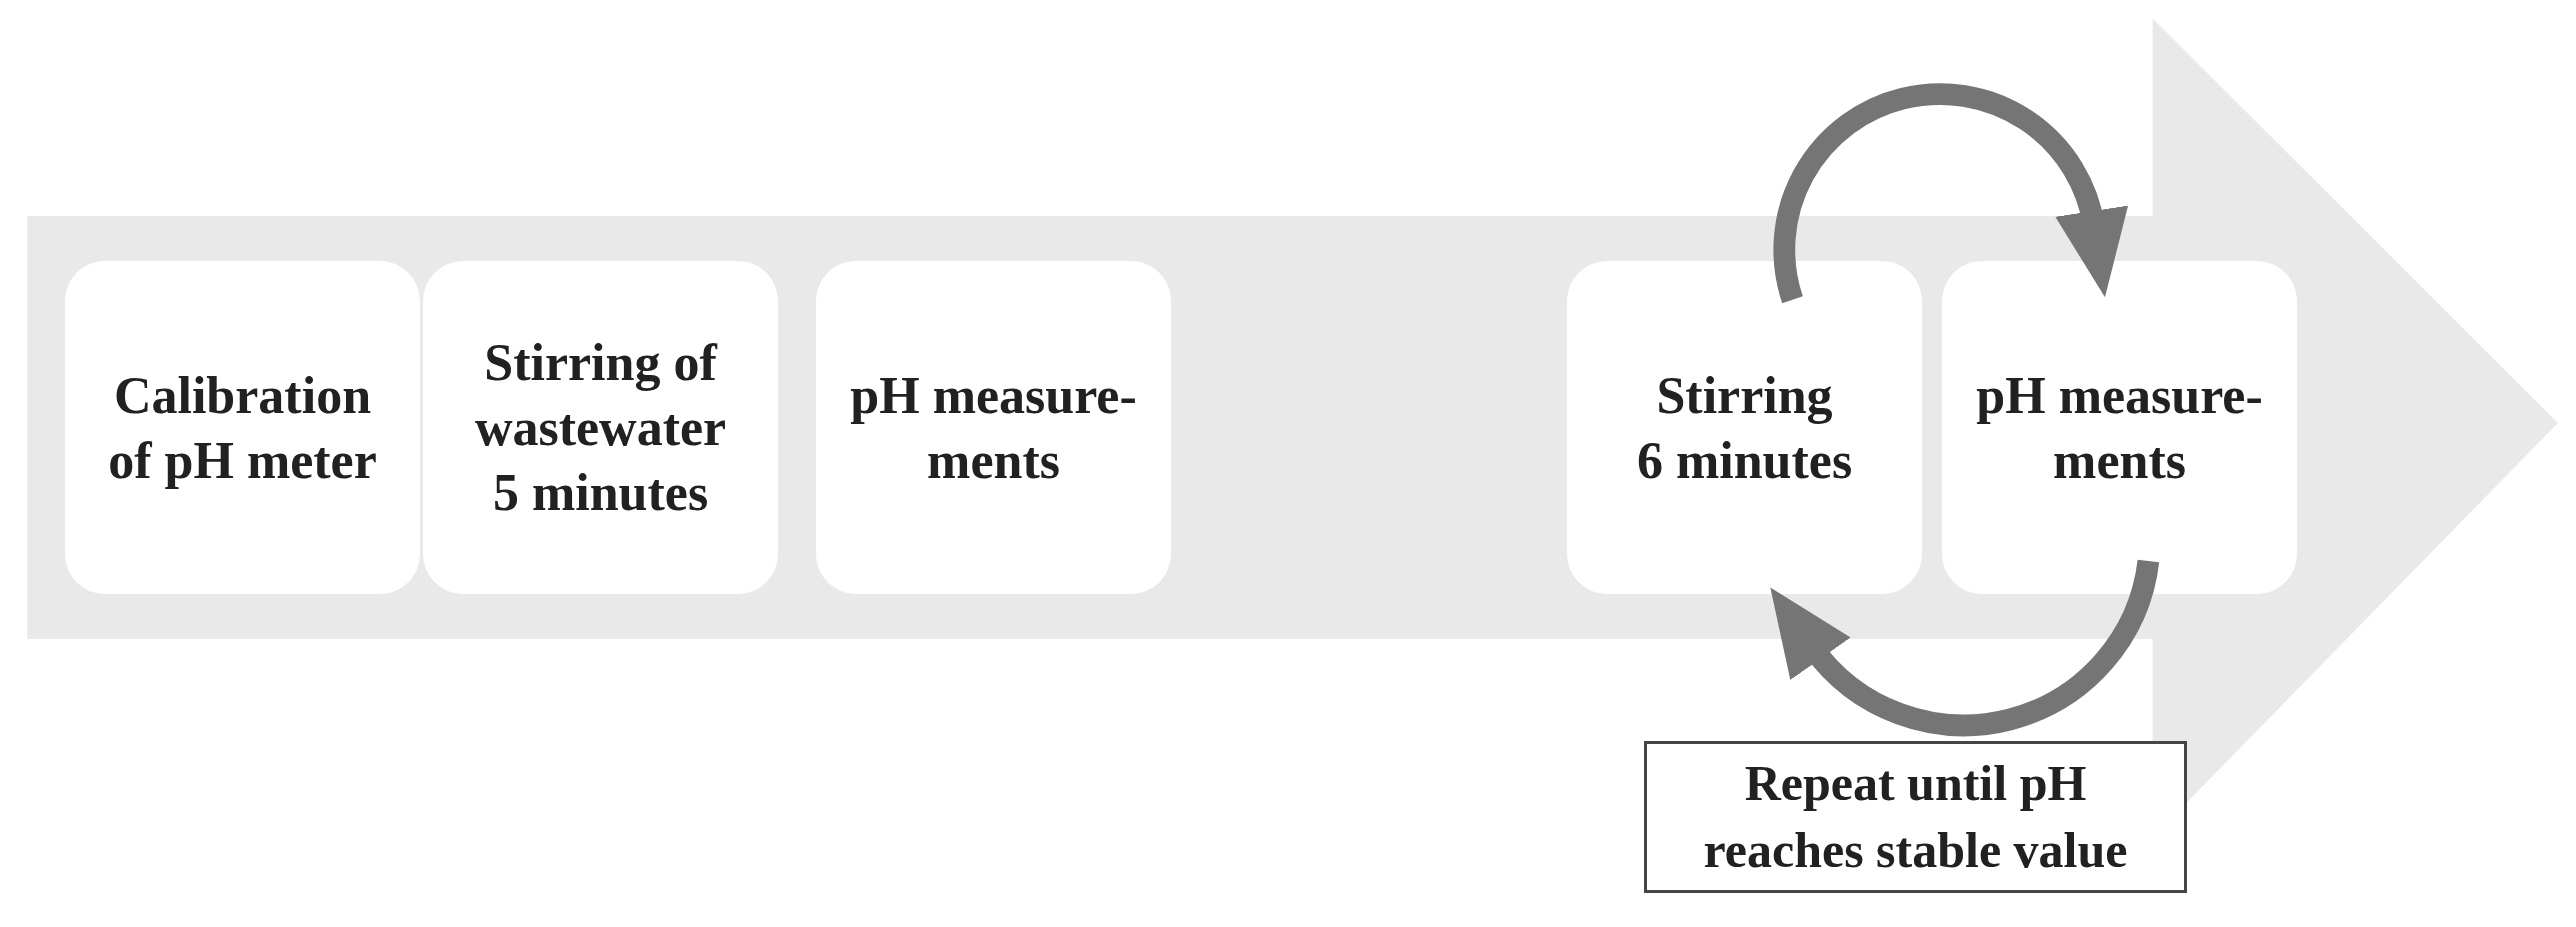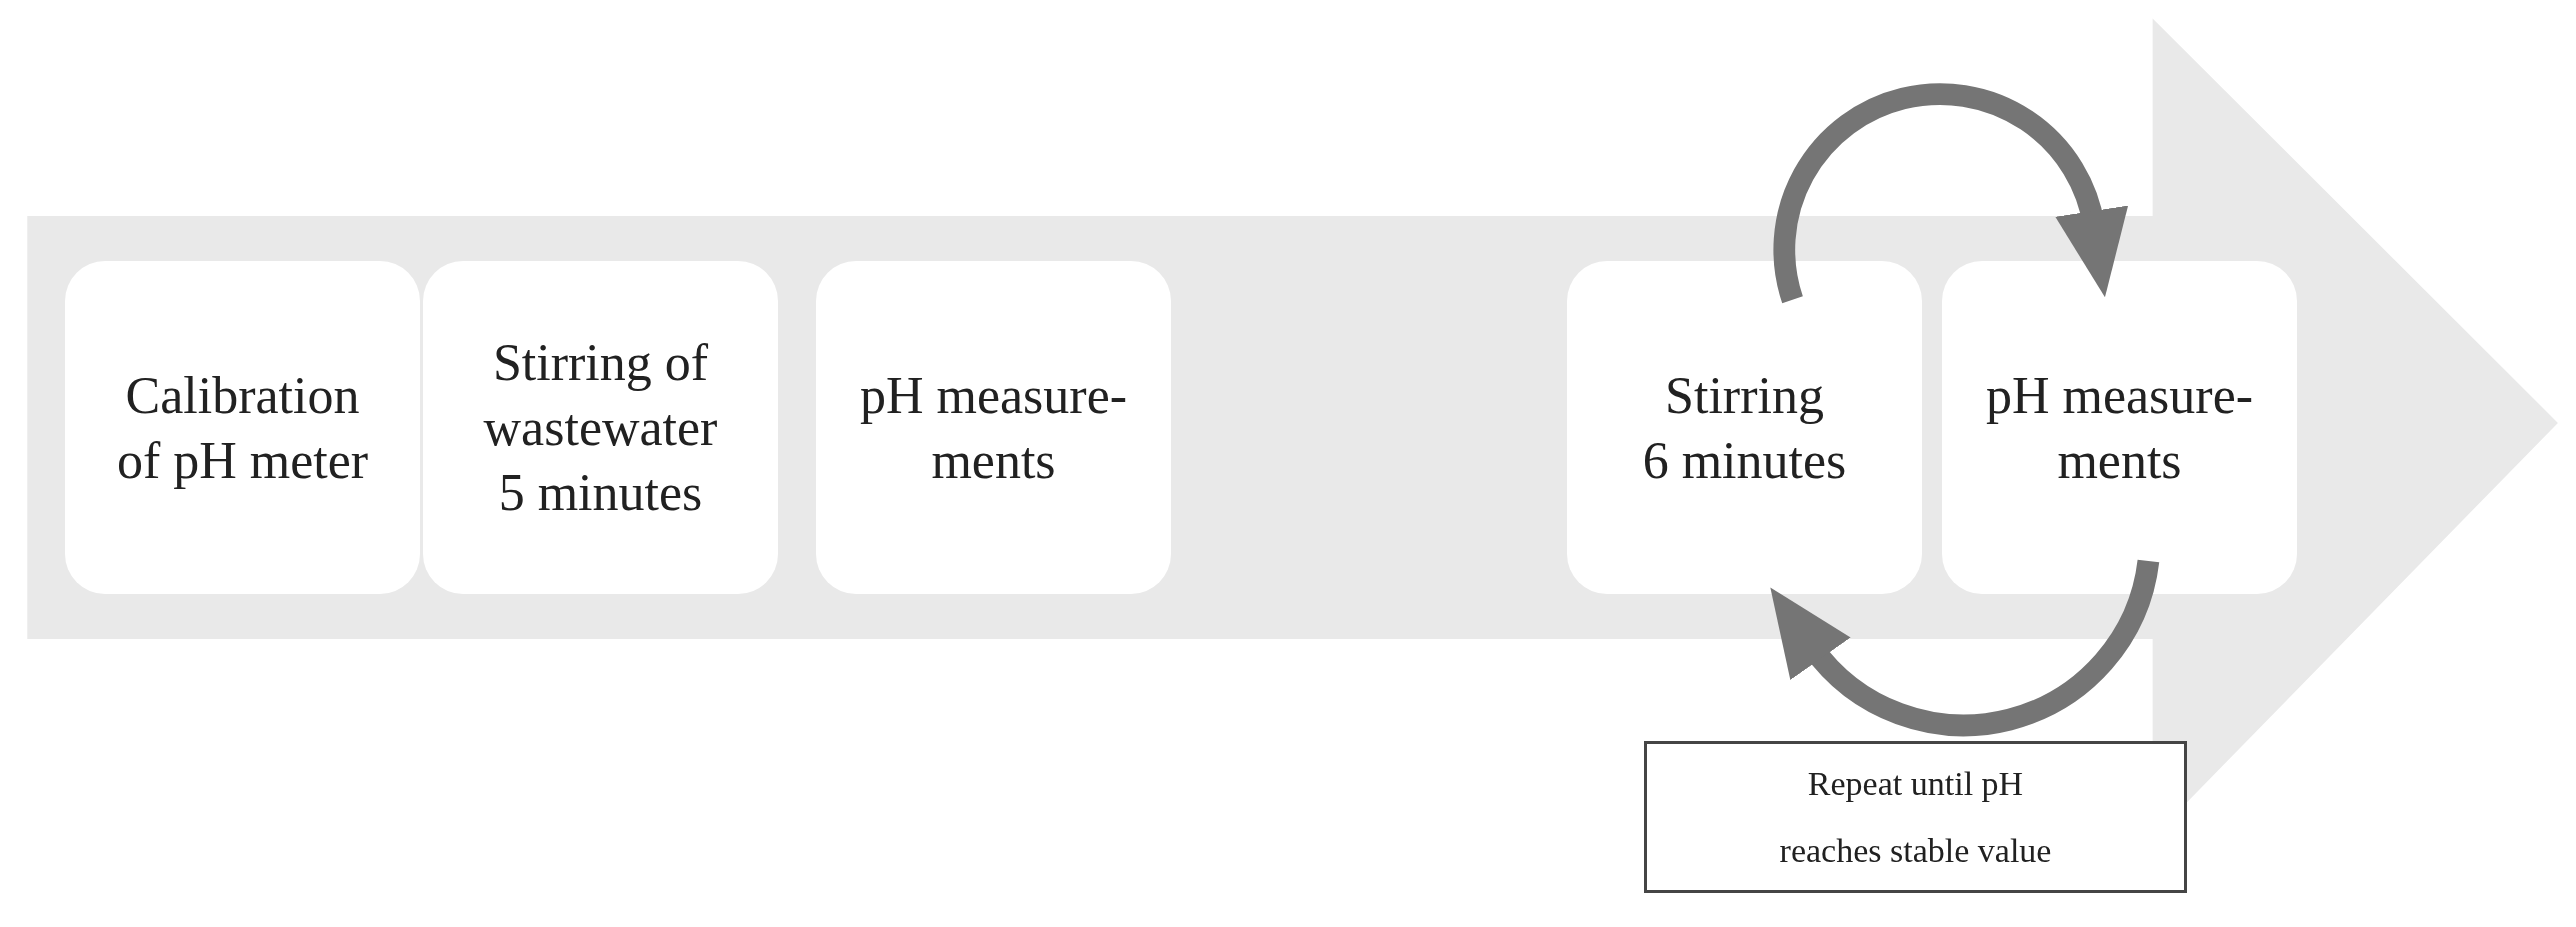--- a/index.html
+++ b/index.html
@@ -9,20 +9,21 @@
     height: 927px;
     background: #ffffff;
     overflow: hidden;
   }
   #canvas {
     position: relative;
     width: 2068px;
     height: 927px;
     background: #ffffff;
     font-family: "Liberation Serif", "DejaVu Serif", serif;
+    font-weight: bold;
   }
   .layer {
     position: absolute;
     left: 0;
     top: 0;
     width: 2576px;
     height: 927px;
     pointer-events: none;
   }
   .arrow-layer { z-index: 1; }
@@ -56,21 +57,21 @@
     background: #ffffff;
     border: 3.4px solid #454545;
     z-index: 2;
     display: flex;
     align-items: center;
     justify-content: center;
     text-align: center;
   }
   .note-label {
     white-space: pre-line;
-    font-size: 34px;
+    font-size: 50px;
     line-height: 67px;
     color: #212121;
   }
 </style>
 </head>
 <body>
 
 <div id="canvas">
 
   <svg class="layer arrow-layer" viewBox="0 0 3075 1107">

